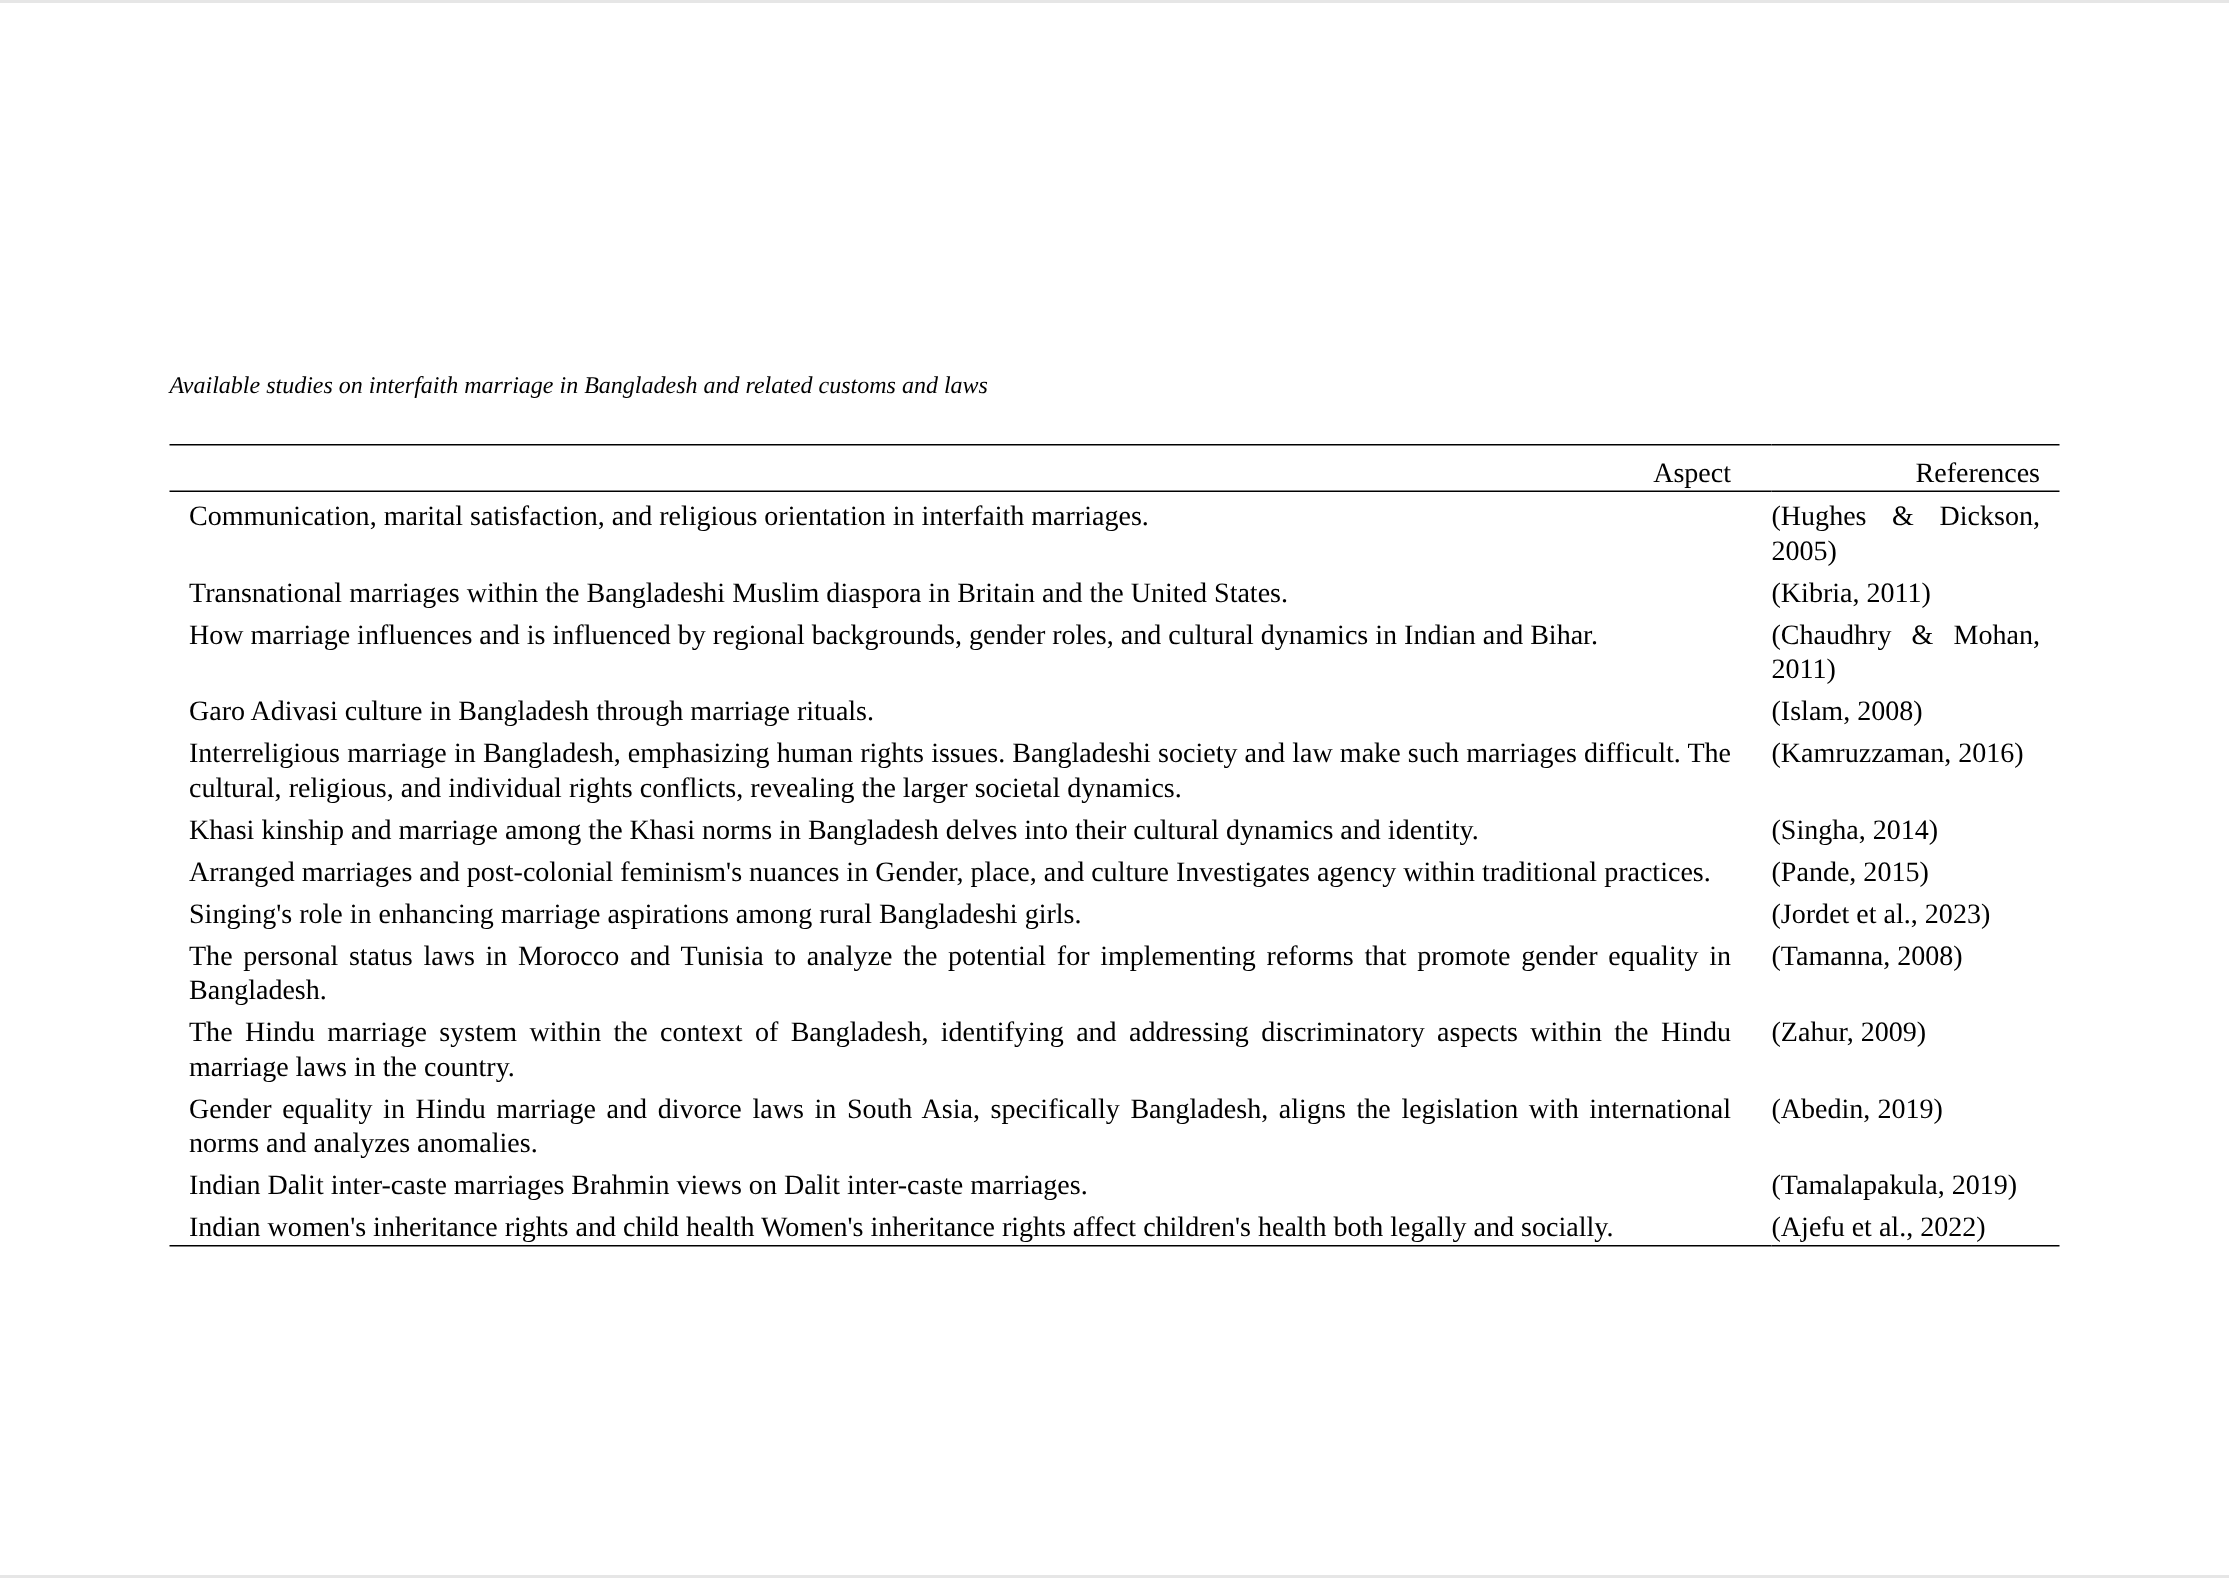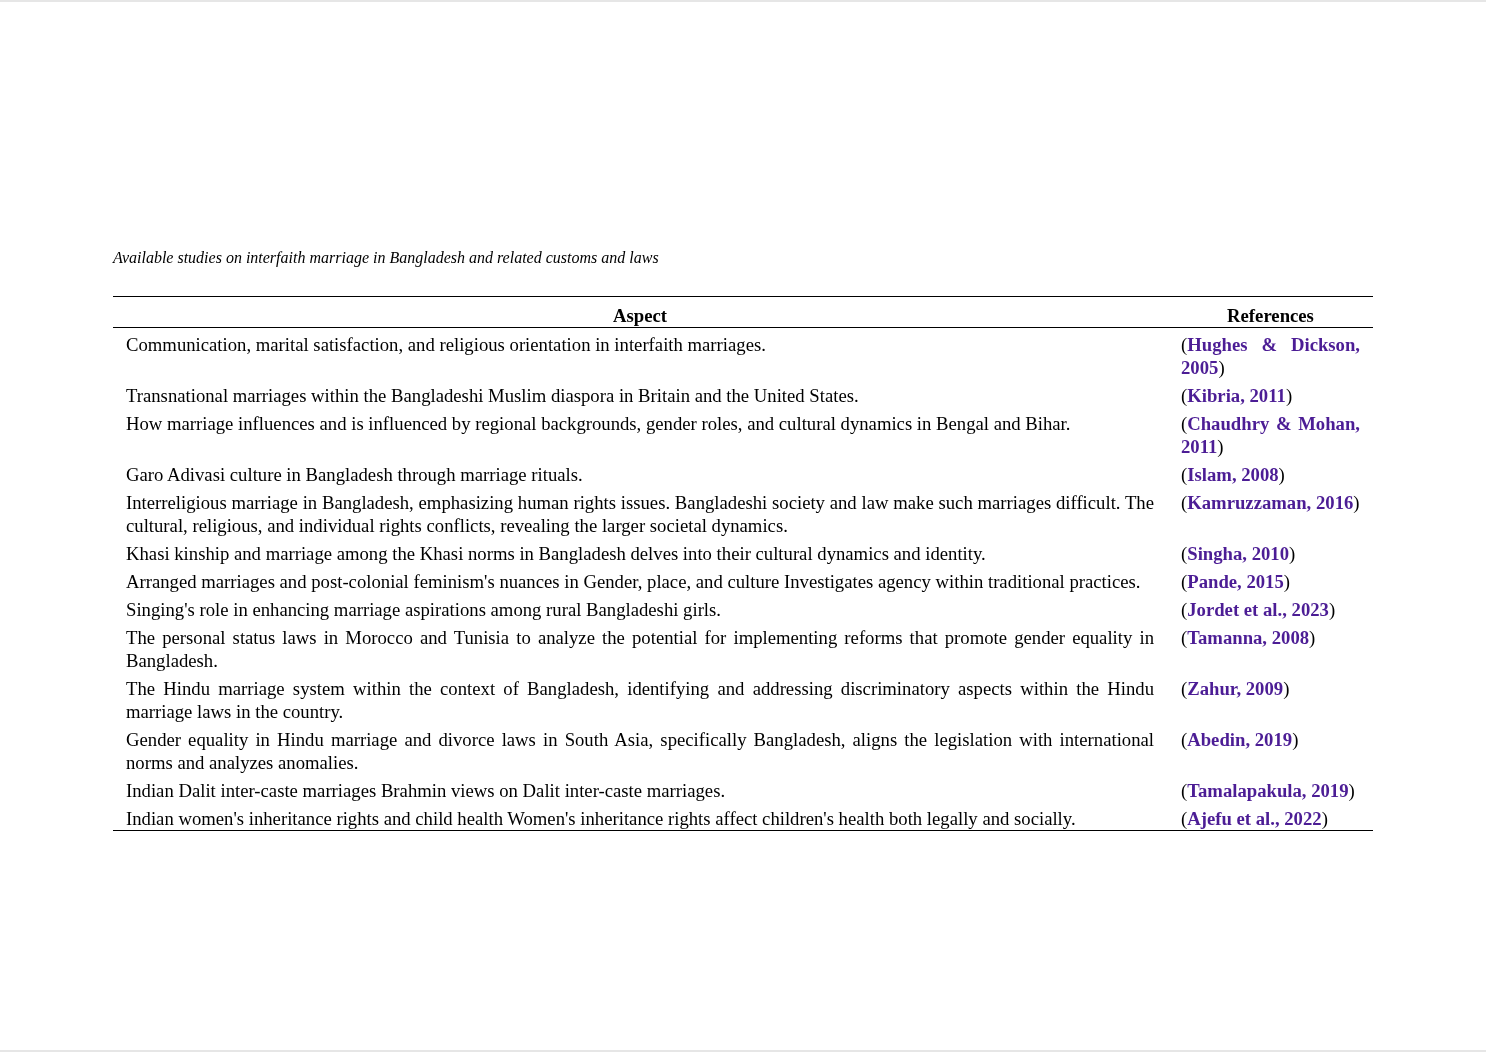--- a/index.html
+++ b/index.html
@@ -11,31 +11,31 @@
   .bottomline { position:absolute; left:0; top:1050px; width:1486px; height:2px; background:#e6e6e6; }
   .caption {
     position:absolute; left:113px; top:244px; font-style:italic; font-size:16px; line-height:28px;
     white-space:nowrap;
   }
   table {
     position:absolute; left:113px; top:296px; width:1260px; border-collapse:collapse;
     font-size:18.7px; line-height:23px;
   }
   thead th {
-    font-weight:bold; text-align:center; padding:7px 0 0 0; height:22px;
+    font-weight:normal; text-align:right; padding:7px 0 0 0; height:22px;
     border-top:1.3px solid #000; border-bottom:1.3px solid #000; vertical-align:top;
   }
   th.c1, td.c1 { padding-left:13px; width:1028px; padding-right:27px; }
   th.c2, td.c2 { padding-left:0px; padding-right:13px; }
   tbody td { vertical-align:top; padding-top:5px; padding-bottom:0; }
   td.c1 { text-align:justify; }
   td.c2 { text-align:justify; }
   tbody tr:first-child td { padding-top:5px; }
   tbody tr:last-child td { border-bottom:1.3px solid #000; padding-bottom:0; }
-  .ref { color:#4c1d95;font-weight:bold; }
+  .ref { color:#000000; }
   .paren { color:#000; }
 </style>
 </head>
 <body>
 
 <div class="topline"></div>
 
 <div class="caption">Available studies on interfaith marriage in Bangladesh and related customs and laws</div>
 
 <table>
@@ -48,34 +48,34 @@
   <tbody id="rows">
       <tr>
         <td class="c1">Communication, marital satisfaction, and religious orientation in interfaith marriages.</td>
         <td class="c2"><span class="paren">(</span><a class="ref">Hughes &amp; Dickson, 2005</a><span class="paren">)</span></td>
       </tr>
       <tr>
         <td class="c1">Transnational marriages within the Bangladeshi Muslim diaspora in Britain and the United States.</td>
         <td class="c2"><span class="paren">(</span><a class="ref">Kibria, 2011</a><span class="paren">)</span></td>
       </tr>
       <tr>
-        <td class="c1">How marriage influences and is influenced by regional backgrounds, gender roles, and cultural dynamics in Bengal and Bihar.</td>
+        <td class="c1">How marriage influences and is influenced by regional backgrounds, gender roles, and cultural dynamics in Indian and Bihar.</td>
         <td class="c2"><span class="paren">(</span><a class="ref">Chaudhry &amp; Mohan, 2011</a><span class="paren">)</span></td>
       </tr>
       <tr>
         <td class="c1">Garo Adivasi culture in Bangladesh through marriage rituals.</td>
         <td class="c2"><span class="paren">(</span><a class="ref">Islam, 2008</a><span class="paren">)</span></td>
       </tr>
       <tr>
         <td class="c1">Interreligious marriage in Bangladesh, emphasizing human rights issues. Bangladeshi society and law make such marriages difficult. The cultural, religious, and individual rights conflicts, revealing the larger societal dynamics.</td>
         <td class="c2"><span class="paren">(</span><a class="ref">Kamruzzaman, 2016</a><span class="paren">)</span></td>
       </tr>
       <tr>
         <td class="c1">Khasi kinship and marriage among the Khasi norms in Bangladesh delves into their cultural dynamics and identity.</td>
-        <td class="c2"><span class="paren">(</span><a class="ref">Singha, 2010</a><span class="paren">)</span></td>
+        <td class="c2"><span class="paren">(</span><a class="ref">Singha, 2014</a><span class="paren">)</span></td>
       </tr>
       <tr>
         <td class="c1">Arranged marriages and post-colonial feminism's nuances in Gender, place, and culture Investigates agency within traditional practices.</td>
         <td class="c2"><span class="paren">(</span><a class="ref">Pande, 2015</a><span class="paren">)</span></td>
       </tr>
       <tr>
         <td class="c1">Singing's role in enhancing marriage aspirations among rural Bangladeshi girls.</td>
         <td class="c2"><span class="paren">(</span><a class="ref">Jordet et al., 2023</a><span class="paren">)</span></td>
       </tr>
       <tr>

